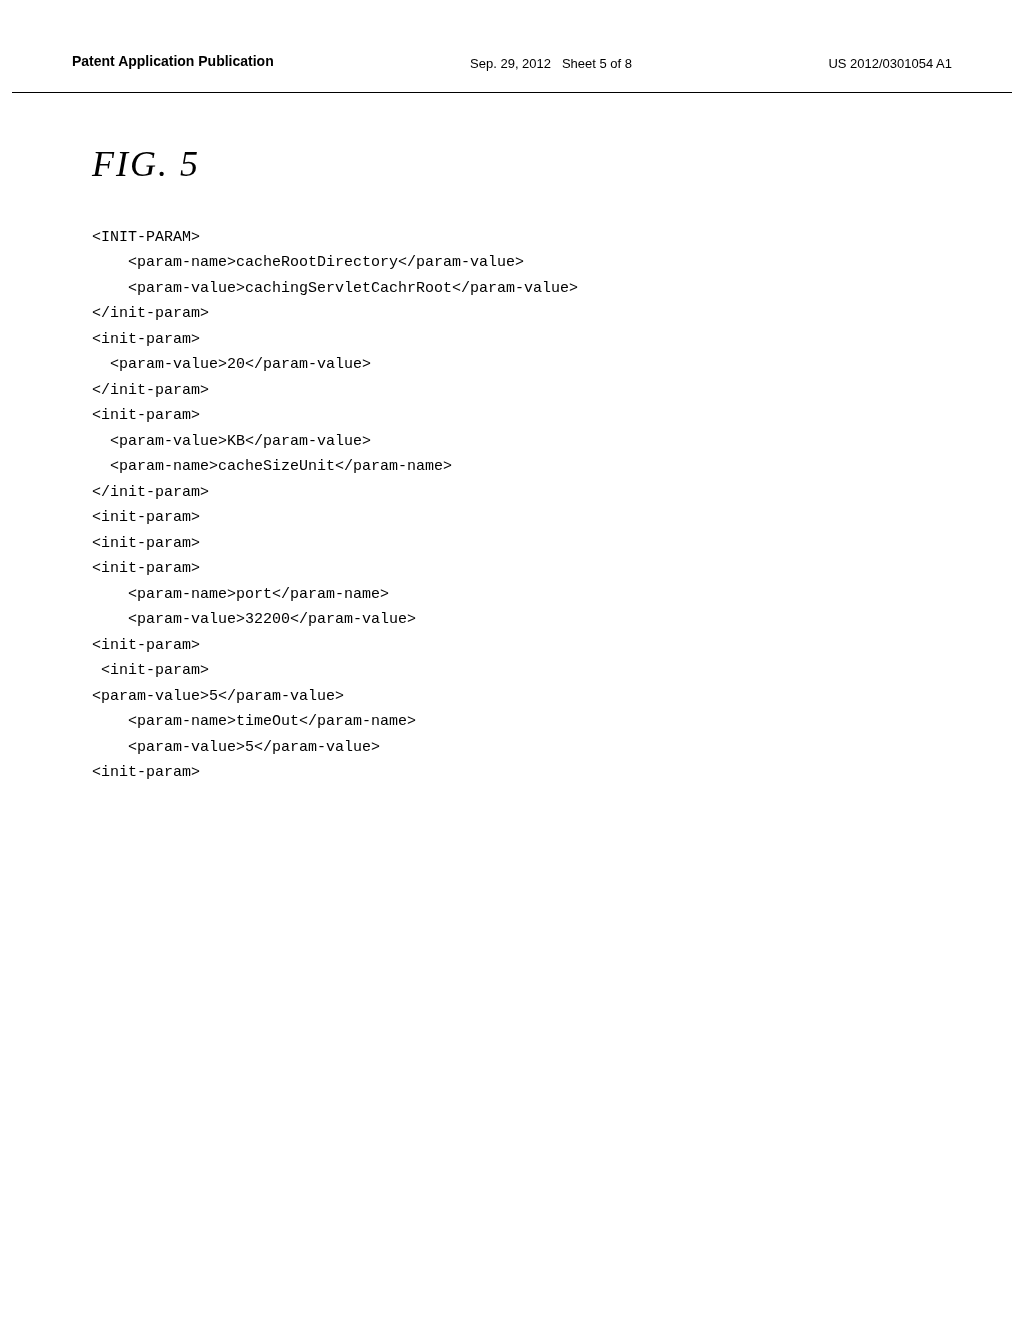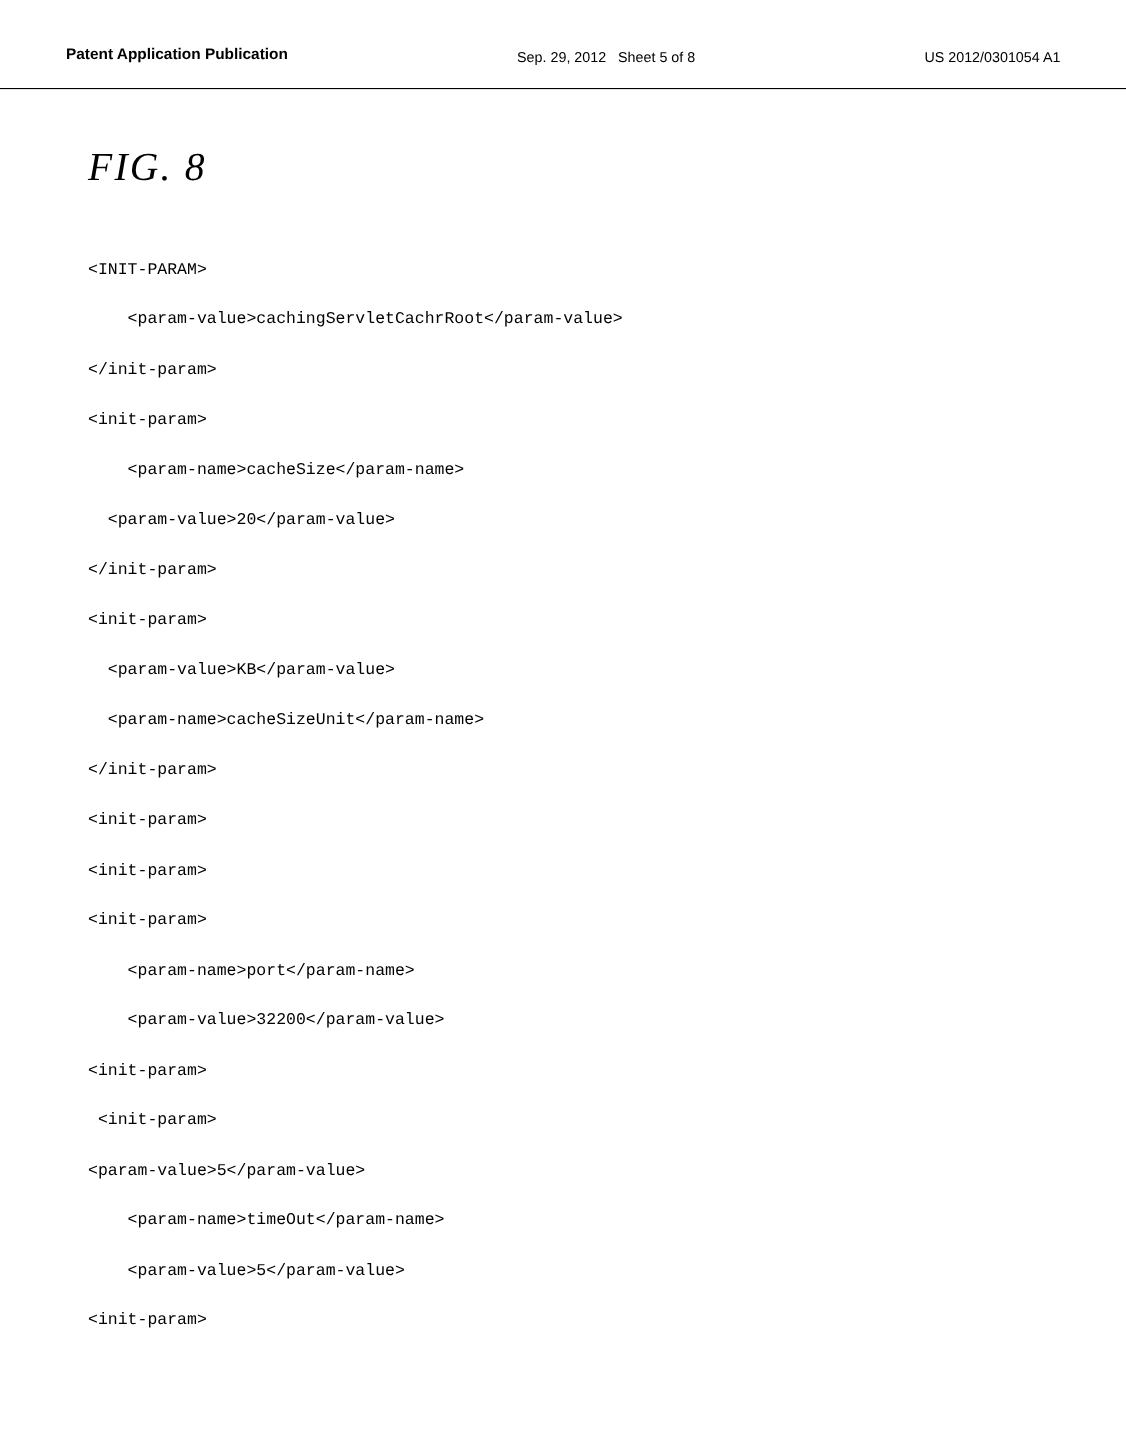--- a/index.html
+++ b/index.html
@@ -13,21 +13,21 @@
       font-family: 'Courier New', Courier, monospace;
       width: 1024px;
       min-height: 1320px;
       position: relative;
     }
 
     .page {
       width: 1024px;
       min-height: 1320px;
       background: #ffffff;
-      padding: 0;
+      padding: 12px;
       position: relative;
     }
 
     .header {
       display: flex;
       align-items: flex-start;
       justify-content: space-between;
       padding: 40px 60px 20px 60px;
       border-bottom: 1px solid #000;
       font-family: Arial, Helvetica, sans-serif;
@@ -65,45 +65,44 @@
       padding: 0 60px 60px 80px;
       font-family: 'Courier New', Courier, monospace;
       font-size: 15px;
       line-height: 1.7;
       color: #000;
     }
 
     .code-line {
       display: block;
       white-space: pre;
-      margin-top: 20px;
     }
   </style>
 </head>
 <body>
 
 <div class="page">
 
   <div class="header">
     <div class="header-left">Patent Application Publication</div>
     <div class="header-center">
       <span>Sep. 29, 2012</span>&nbsp;&nbsp;
       <span>Sheet 5 of 8</span>
     </div>
     <div class="header-right">US 2012/0301054 A1</div>
   </div>
 
-  <div class="fig-title">FIG.   8</div>
+  <div class="fig-title">FIG.   5</div>
 
   <div class="code-block">
   <span class="code-line">&lt;INIT-PARAM&gt;</span>
+      <span class="code-line">    &lt;param-name&gt;cacheRootDirectory&lt;/param-value&gt;</span>
       <span class="code-line">    &lt;param-value&gt;cachingServletCachrRoot&lt;/param-value&gt;</span>
       <span class="code-line">&lt;/init-param&gt;</span>
       <span class="code-line">&lt;init-param&gt;</span>
-      <span class="code-line">    &lt;param-name&gt;cacheSize&lt;/param-name&gt;</span>
       <span class="code-line">  &lt;param-value&gt;20&lt;/param-value&gt;</span>
       <span class="code-line">&lt;/init-param&gt;</span>
       <span class="code-line">&lt;init-param&gt;</span>
       <span class="code-line">  &lt;param-value&gt;KB&lt;/param-value&gt;</span>
       <span class="code-line">  &lt;param-name&gt;cacheSizeUnit&lt;/param-name&gt;</span>
       <span class="code-line">&lt;/init-param&gt;</span>
       <span class="code-line">&lt;init-param&gt;</span>
       <span class="code-line">&lt;init-param&gt;</span>
       <span class="code-line">&lt;init-param&gt;</span>
       <span class="code-line">    &lt;param-name&gt;port&lt;/param-name&gt;</span>

